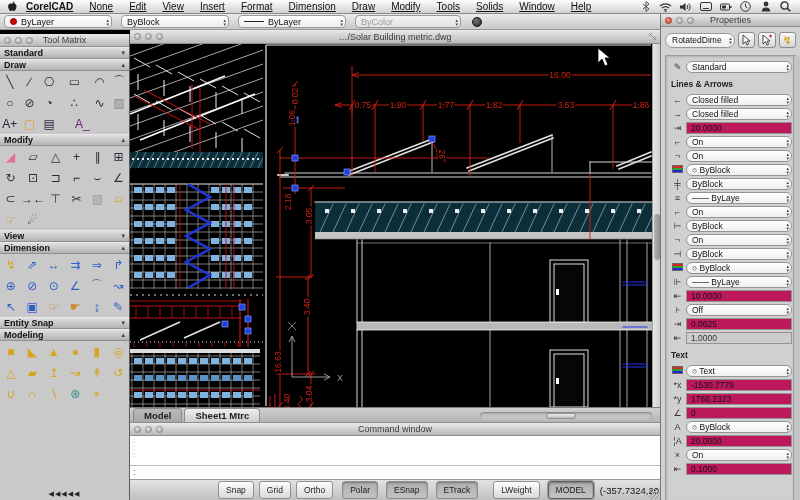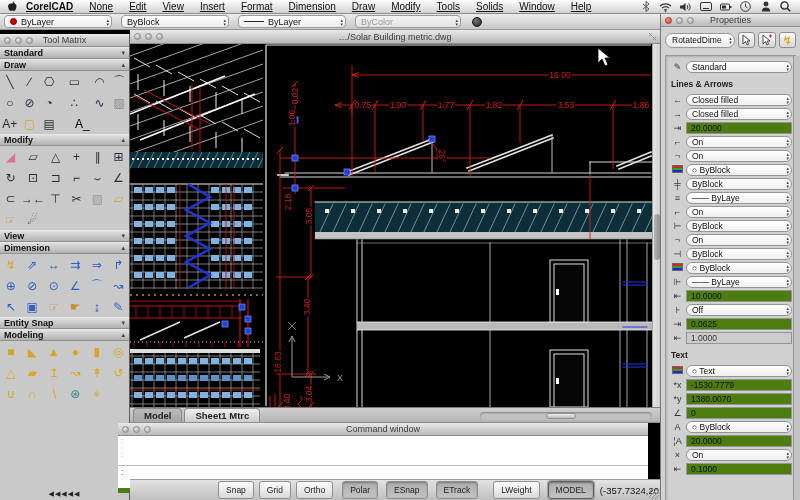--- a/index.html
+++ b/index.html
@@ -50,21 +50,21 @@
   #vthumb{position:absolute;left:1px;top:170px;width:6px;height:46px;border-radius:3px;background:linear-gradient(90deg,#b5b5b5,#8f8f8f);}
 
   
   #tabbar{left:130px;top:407px;width:530px;height:16px;background:linear-gradient(#cfcfcf,#b4b4b4);border-top:1px solid #7d7d7d;border-bottom:1px solid #8d8d8d;display:flex;align-items:flex-end;padding-left:3px;}
   .tab{height:14px;padding:0 10px;font-size:9.5px;font-weight:bold;color:#222;display:flex;align-items:center;border:1px solid #8a8a8a;border-bottom:none;border-radius:4px 4px 0 0;background:linear-gradient(#efefef,#cccccc);margin-right:2px;}
   .tab.active{background:linear-gradient(#b9b9b9,#a8a8a8);}
   #hscroll{position:absolute;right:8px;top:4px;width:172px;height:8px;border-radius:4px;background:#c2c2c2;box-shadow:inset 0 1px 2px rgba(0,0,0,.35);}
   #hthumb{position:absolute;left:66px;top:1px;width:30px;height:6px;border-radius:3px;background:linear-gradient(#efefef,#bdbdbd);border:1px solid #909090;}
 
   
-  #cmdwin{left:118px;top:423px;width:530px;height:70px;background:#fff;border-bottom:5px solid #4d7c0f;}
+  #cmdwin{left:130px;top:423px;width:530px;height:70px;background:#fff;border-bottom:1px solid #4d7c0f;}
   #cmd-history{position:absolute;left:0;top:13px;width:530px;height:30px;background:#fff;border-bottom:1px solid #bbb;padding:1px 0 0 3px;color:#999;font-size:8px;line-height:7px;}
   #cmd-input{position:absolute;left:0;top:43px;width:530px;height:13px;background:#fff;padding:0 3px;font-size:9px;color:#555;line-height:13px;}
 
   
   #statusbar{left:130px;top:479px;width:530px;height:21px;background:linear-gradient(#e3e3e3,#bfbfbf);border-top:1px solid #9a9a9a;display:flex;align-items:center;padding-left:88px;}
   .sb-btn{height:14px;padding:8px 7px;font-size:8.5px;display:flex;align-items:center;border:1px solid #8f8f8f;border-radius:3px;background:linear-gradient(#fdfdfd,#d9d9d9);color:#222;}
   .sb-btn.pressed{background:linear-gradient(#adadad,#c4c4c4);box-shadow:inset 0 1px 2px rgba(0,0,0,.3);}
   .sb-btn.model{border-color:#5f5f5f;box-shadow:inset 0 1px 2px rgba(0,0,0,.35), 0 0 0 1px #9e9e9e;}
   #coords{margin-left:6px;font-size:9.5px;color:#111;white-space:nowrap;}
   #sb-grip{position:absolute;right:1px;bottom:1px;width:10px;height:10px;background:repeating-linear-gradient(135deg,transparent 0 2px,#8f8f8f 2px 3px);}
@@ -74,21 +74,21 @@
   #props-toolbar{height:26px;display:flex;align-items:center;gap:3px;padding:0 4px;}
   #props-selector{width:72px;height:15px;background:linear-gradient(#fff,#ececec);border:1px solid #979797;border-radius:8px;display:flex;align-items:center;font-size:8.5px;padding:0 2px 0 6px;}
   #props-selector .val{flex:1;overflow:hidden;white-space:nowrap;}
   .pbtn{width:18px;height:16px;border:1px solid #8d8d8d;border-radius:3px;background:linear-gradient(#fbfbfb,#d6d6d6);display:flex;align-items:center;justify-content:center;}
   #props-scroll{flex:1;margin:2px 4px 0 4px;border:1px solid #9b9b9b;border-bottom:none;background:#d0d0d0;padding:4px 3px 0 3px;overflow:hidden;box-shadow:inset 1px 1px 2px rgba(0,0,0,.15);}
   .prow{display:flex;align-items:center;height:14px;margin-bottom:0;}
   .prow .picon{width:17px;font-size:9px;color:#333;text-align:center;flex:0 0 17px;line-height:10px;}
   .stripes{display:inline-block;width:11px;height:8px;background:linear-gradient(#d22 0 33%,#2a2 33% 66%,#22d 66% 100%);border:0.5px solid #666;}
   .pselect{flex:1;height:12.5px;background:linear-gradient(#fff,#efefef);border:1px solid #949494;border-radius:7px;display:flex;align-items:center;font-size:8.5px;padding:0 2px 0 5px;}
   .pselect .val{flex:1;white-space:nowrap;overflow:hidden;}
-  .pinput{flex:1;height:12.5px;background:#4d7c0f;border:1px solid #949494;font-size:8.5px;display:flex;align-items:center;padding:0 4px;}
+  .pinput{flex:1;height:12.5px;background:#be185d;border:1px solid #949494;font-size:8.5px;display:flex;align-items:center;padding:0 4px;}
   .pinput.disabled{background:#ccc;color:#333;}
   .plabel{font-size:8.5px;font-weight:bold;color:#222;margin:5px 0 4px 2px;}
   #props-vscroll{position:absolute;right:0px;top:42px;width:7px;height:444px;background:#c4c4c4;border-left:1px solid #9a9a9a;}
 
   svg text{font-family:"Liberation Sans","DejaVu Sans",sans-serif;}
 </style>
 </head>
 <body>
 
 <div id="menubar" class="abs">
@@ -226,21 +226,21 @@
         <span class="tool" style="color: rgb(42, 42, 58);">⌒</span>
         <span class="tool" style="color: rgb(42, 42, 58);">○</span>
         <span class="tool" style="color: rgb(42, 42, 58);">⊘</span>
         <span class="tool" style="color: rgb(42, 42, 58);">◔</span>
         <span class="tool" style="color: rgb(42, 42, 58);">∴</span>
         <span class="tool" style="color: rgb(42, 42, 58);">∿</span>
         <span class="tool" style="color: rgb(138, 138, 138);">▨</span>
         <span class="tool" style="color: rgb(42, 42, 58);">A+</span>
         <span class="tool" style="color: rgb(217, 165, 32);">▢</span>
         <span class="tool" style="color: rgb(42, 42, 58);">▤</span>
-        <span class="tool" style="color: #000000; margin-left: 16px;">A_</span>
+        <span class="tool" style="color: #701a75; margin-left: 16px;">A_</span>
       </div>
       <div class="tm-section-header">
         <span class="lbl">Modify</span>
         <span class="tri">▴</span>
       </div>
       <div class="tm-grid">
         <span class="tool" style="color: rgb(224, 112, 143);">◢</span>
         <span class="tool" style="color: rgb(42, 42, 58);">▱</span>
         <span class="tool" style="color: rgb(42, 42, 58);">△</span>
         <span class="tool" style="color: rgb(42, 42, 58);">+</span>
@@ -1000,21 +1000,21 @@
             <span>▾</span>
           </span>
         </div>
       </div>
       <div class="prow">
         <span class="picon">*x</span>
         <div class="pinput">-1530.7779</div>
       </div>
       <div class="prow">
         <span class="picon">*y</span>
-        <div class="pinput">1380.0070</div>
+        <div class="pinput">1766.2323</div>
       </div>
       <div class="prow">
         <span class="picon">∠</span>
         <div class="pinput">0</div>
       </div>
       <div class="prow">
         <span class="picon">A</span>
         <div class="pselect">
           <span class="val">○ ByBlock</span>
           <span class="updn">

